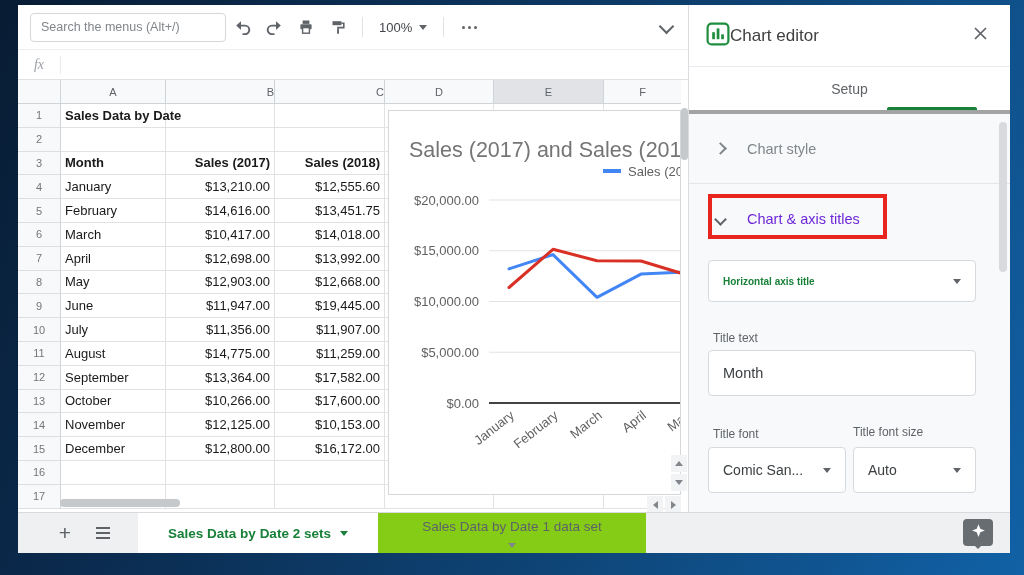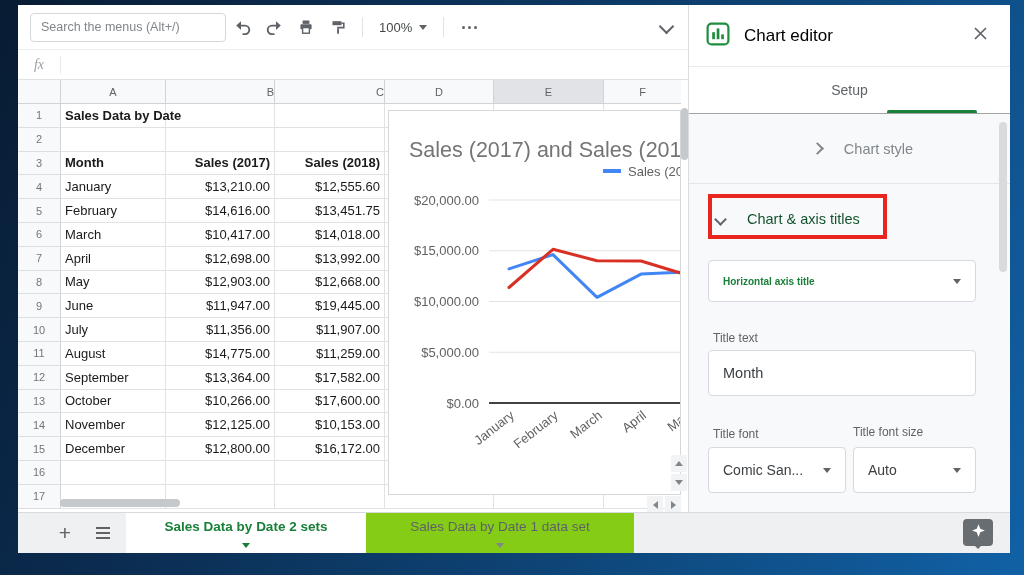--- a/index.html
+++ b/index.html
@@ -62,55 +62,55 @@
   .hthumb { position:absolute; left:42px; top:419px; width:120px; height:8px; background:#c6c9cc; border-radius:4px; z-index:7; }
   .sbtn { position:absolute; width:16px; height:17px; background:#f1f3f4; display:flex; align-items:center; justify-content:center; z-index:7; }
   .tri-up { width:0;height:0;border-left:4px solid transparent;border-right:4px solid transparent;border-bottom:5px solid #80868b; }
   .tri-dn { width:0;height:0;border-left:4px solid transparent;border-right:4px solid transparent;border-top:5px solid #80868b; }
   .tri-l { width:0;height:0;border-top:4px solid transparent;border-bottom:4px solid transparent;border-right:5px solid #80868b; }
   .tri-r { width:0;height:0;border-top:4px solid transparent;border-bottom:4px solid transparent;border-left:5px solid #80868b; }
 
   
   .panel { width:322px; border-left:1px solid #dadce0; background:#fff; display:flex; flex-direction:column; position:relative; }
   .p-header { height:62px; display:flex; align-items:center; padding:0 17px; border-bottom:1px solid #e8eaed; flex-shrink:0; }
-  .p-title { font-size:17px; color:#000000; margin-left:14px; }
+  .p-title { font-size:17px; color:#404040; }
   .p-close { margin-left:auto; width:26px; height:26px; display:flex; align-items:center; justify-content:center; }
-  .p-tabs { height:47px; display:flex; border-bottom:1px solid #a3a3a3; flex-shrink:0; position:relative; }
+  .p-tabs { height:47px; display:flex; border-bottom:4px solid #a3a3a3; flex-shrink:0; position:relative; }
   .p-tab { flex:1; display:flex; align-items:center; justify-content:center; font-size:14px; color:#5f6368; font-weight:500; }
   .p-tab.active { color:#188038; }
   .tab-underline { position:absolute; left:198px; bottom:0; width:90px; height:3px; background:#188038; border-radius:2px 2px 0 0; }
   .p-body { flex:1; background:#f8f9fa; position:relative; }
   .sec-row { position:absolute; left:0; right:0; display:flex; align-items:center; padding-left:27px; }
   .sec-row .chev { margin-right:22px; }
   .sec-label { font-size:14.5px; }
-  .row-style { top:0; height:70px; border-bottom:1px solid #e4e6e8; color:#80868b;justify-content:center; }
+  .row-style { top:0; height:70px; border-bottom:1px solid #e4e6e8; color:#80868b; }
   .row-style .sec-label { color:#80868b; }
   .row-axis { top:70px; height:70px; }
-  .row-axis .sec-label { color:#14532d; }
+  .row-axis .sec-label { color:#6d28d9; }
   .annotation { position:absolute; left:19px; top:80px; width:179px; height:45px; border:4px solid #e8251f; z-index:10; pointer-events:none; }
   .field { position:absolute; background:#fff; border:1px solid #d6d9dd; border-radius:4px; display:flex; align-items:center; padding:0 14px; }
   .field .dd { margin-left:auto; }
   .axis-select { left:19px; top:146px; width:268px; height:42px; color:#188038; font-weight:600; font-size:10px; }
   .flabel { position:absolute; font-size:12px; color:#5f6368; }
   .l-titletext { left:24px; top:217px; }
   .month-input { left:19px; top:236px; width:268px; height:46px; font-size:14.5px; color:#3c4043; }
   .l-titlefont { left:24px; top:313px; }
   .l-titlefontsize { left:164px; top:311px; }
   .font-select { left:19px; top:333px; width:138px; height:46px; font-size:14px; color:#3c4043; }
   .size-select { left:164px; top:333px; width:123px; height:46px; font-size:14px; color:#3c4043; }
   .p-scroll { position:absolute; right:3px; top:117px; width:8px; height:150px; background:#d8dadd; border-radius:4px; z-index:4; }
 
   
   .tabbar { height:41px; background:#eef0f2; border-top:1px solid #d8dadd; display:flex; align-items:stretch; position:relative; flex-shrink:0; }
   .plus-btn { align-self:center; margin-left:36px; width:22px; height:22px; display:flex; align-items:center; justify-content:center;
     font-size:21px; color:#5f6368; font-weight:400; }
   .allsheets-btn { align-self:center; margin-left:16px; width:22px; height:22px; display:flex; flex-direction:column; justify-content:center; gap:2.5px; align-items:center; }
   .allsheets-btn i { display:block; width:14px; height:2.2px; background:#5f6368; }
   .sheet-tab { display:flex; align-items:center; justify-content:center; gap:9px; font-size:13.5px; }
-  .sheet-tab.active { width:240px; margin-left:12px; background:#fff; color:#188038; font-weight:700;flex-direction:column; }
+  .sheet-tab.active { width:240px; margin-left:24px; background:#fff; color:#188038; font-weight:700; }
   .sheet-tab.active .dd { border-top-color:#188038; }
   .sheet-tab.inactive { width:268px; background:#84cc16; color:#5f6368; font-weight:500;flex-direction:column; }
   .sheet-tab.inactive .dd { border-top-color:#80868b; }
   .explore-btn { position:absolute; right:17px; top:6px; width:30px; height:27px; background:#686d71; border-radius:4px;
     display:flex; align-items:center; justify-content:center; }
   .explore-btn::after { content:""; position:absolute; bottom:-3px; left:11px; width:0; height:0;
     border-left:4px solid transparent; border-right:4px solid transparent; border-top:4px solid #686d71; }
 </style>
 </head>
 <body>

